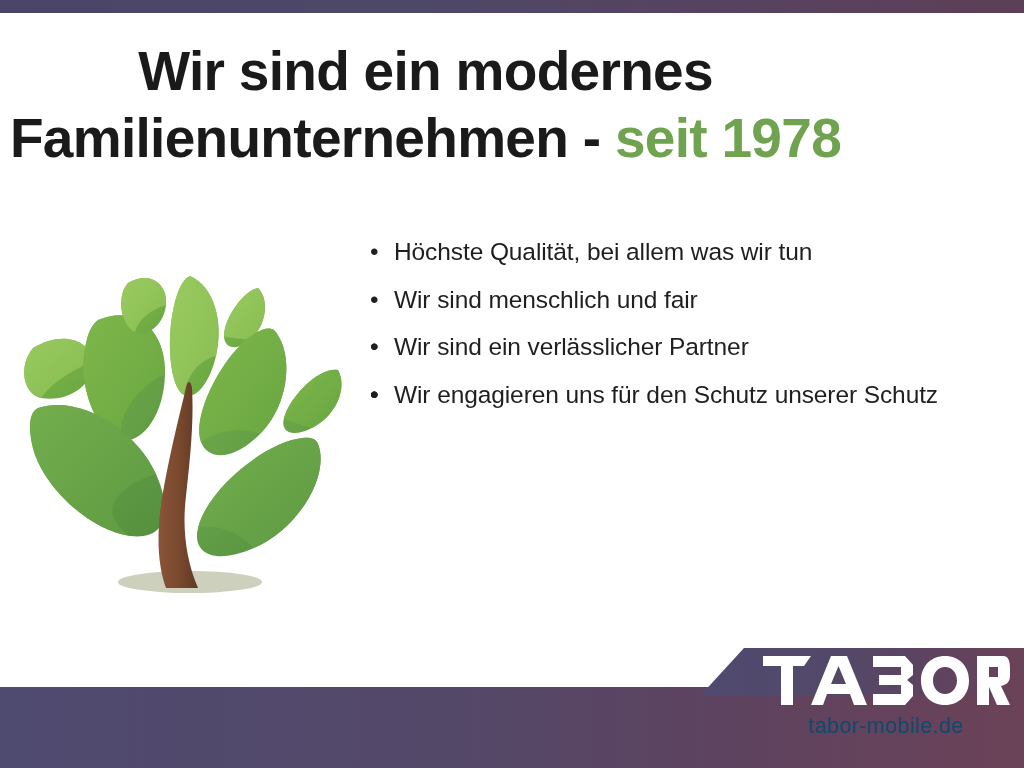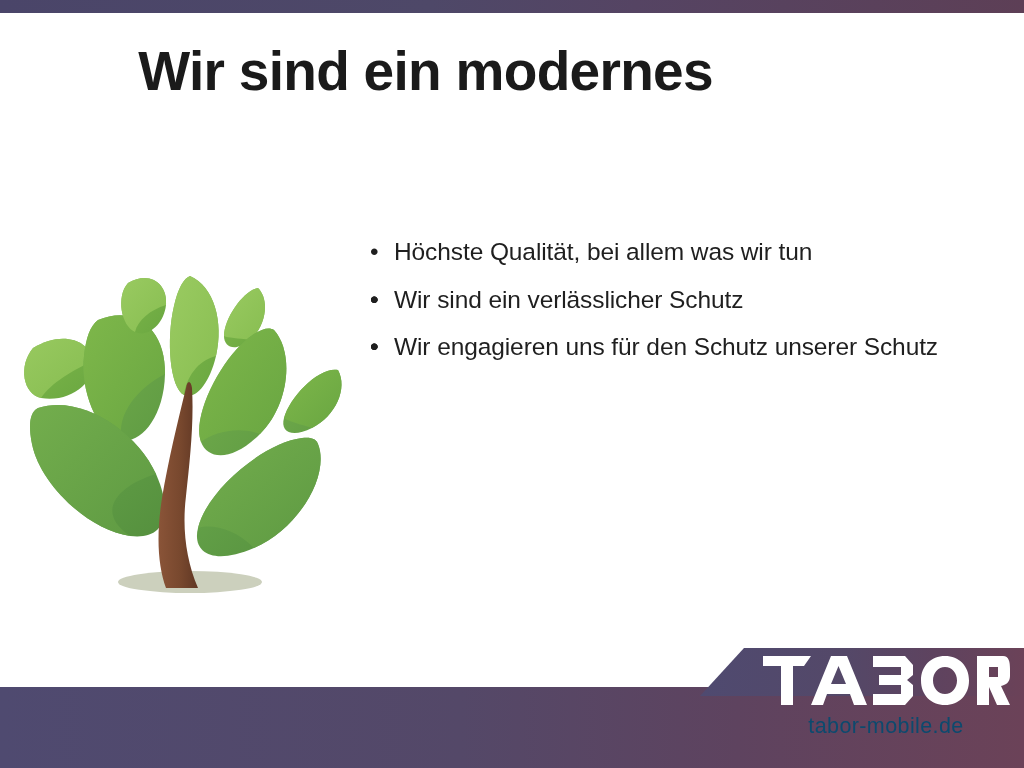--- a/index.html
+++ b/index.html
@@ -130,20 +130,21 @@
 </style>
 </head>
 <body>
 
 <div id="slide">
 
   <div id="top-bar"></div>
 
   <div id="title-block">
     <span class="title-line" id="title-line-1">Wir sind ein modernes</span>
+    <span class="title-line" id="title-line-2"><span>Familienunternehmen - </span><span class="title-accent">seit 1978</span></span>
   </div>
 
   <div id="tree-figure">
     <svg viewBox="0 0 330 360" xmlns="http://www.w3.org/2000/svg" aria-hidden="true">
       <defs>
 
         <linearGradient id="lf-a" x1="0" y1="0" x2="1" y2="1">
           <stop offset="0%" stop-color="#9ccc63"></stop>
             <stop offset="100%" stop-color="#8bc053"></stop>
         </linearGradient>
@@ -219,27 +220,28 @@
     </svg>
   </div>
 
   <ul id="bullet-list">
     <li class="bullet-item">
       <span class="bullet-marker">•</span>
       <span>Höchste Qualität, bei allem was wir tun</span>
     </li>
     <li class="bullet-item">
       <span class="bullet-marker">•</span>
-    </li>
-    <li class="bullet-item">
-      <span class="bullet-marker">•</span>
-    </li>
-    <li class="bullet-item">
-      <span class="bullet-marker">•</span>
-      <span>Wir sind ein verlässlicher Schutz</span>
+      <span>Wir sind menschlich und fair</span>
+    </li>
+    <li class="bullet-item">
+      <span class="bullet-marker">•</span>
+    </li>
+    <li class="bullet-item">
+      <span class="bullet-marker">•</span>
+      <span>Wir sind ein verlässlicher Partner</span>
     </li>
     <li class="bullet-item">
       <span class="bullet-marker">•</span>
     </li>
     <li class="bullet-item">
       <span class="bullet-marker">•</span>
     </li>
     <li class="bullet-item">
       <span class="bullet-marker">•</span>
       <span>Wir engagieren uns für den Schutz unserer Schutz</span>

